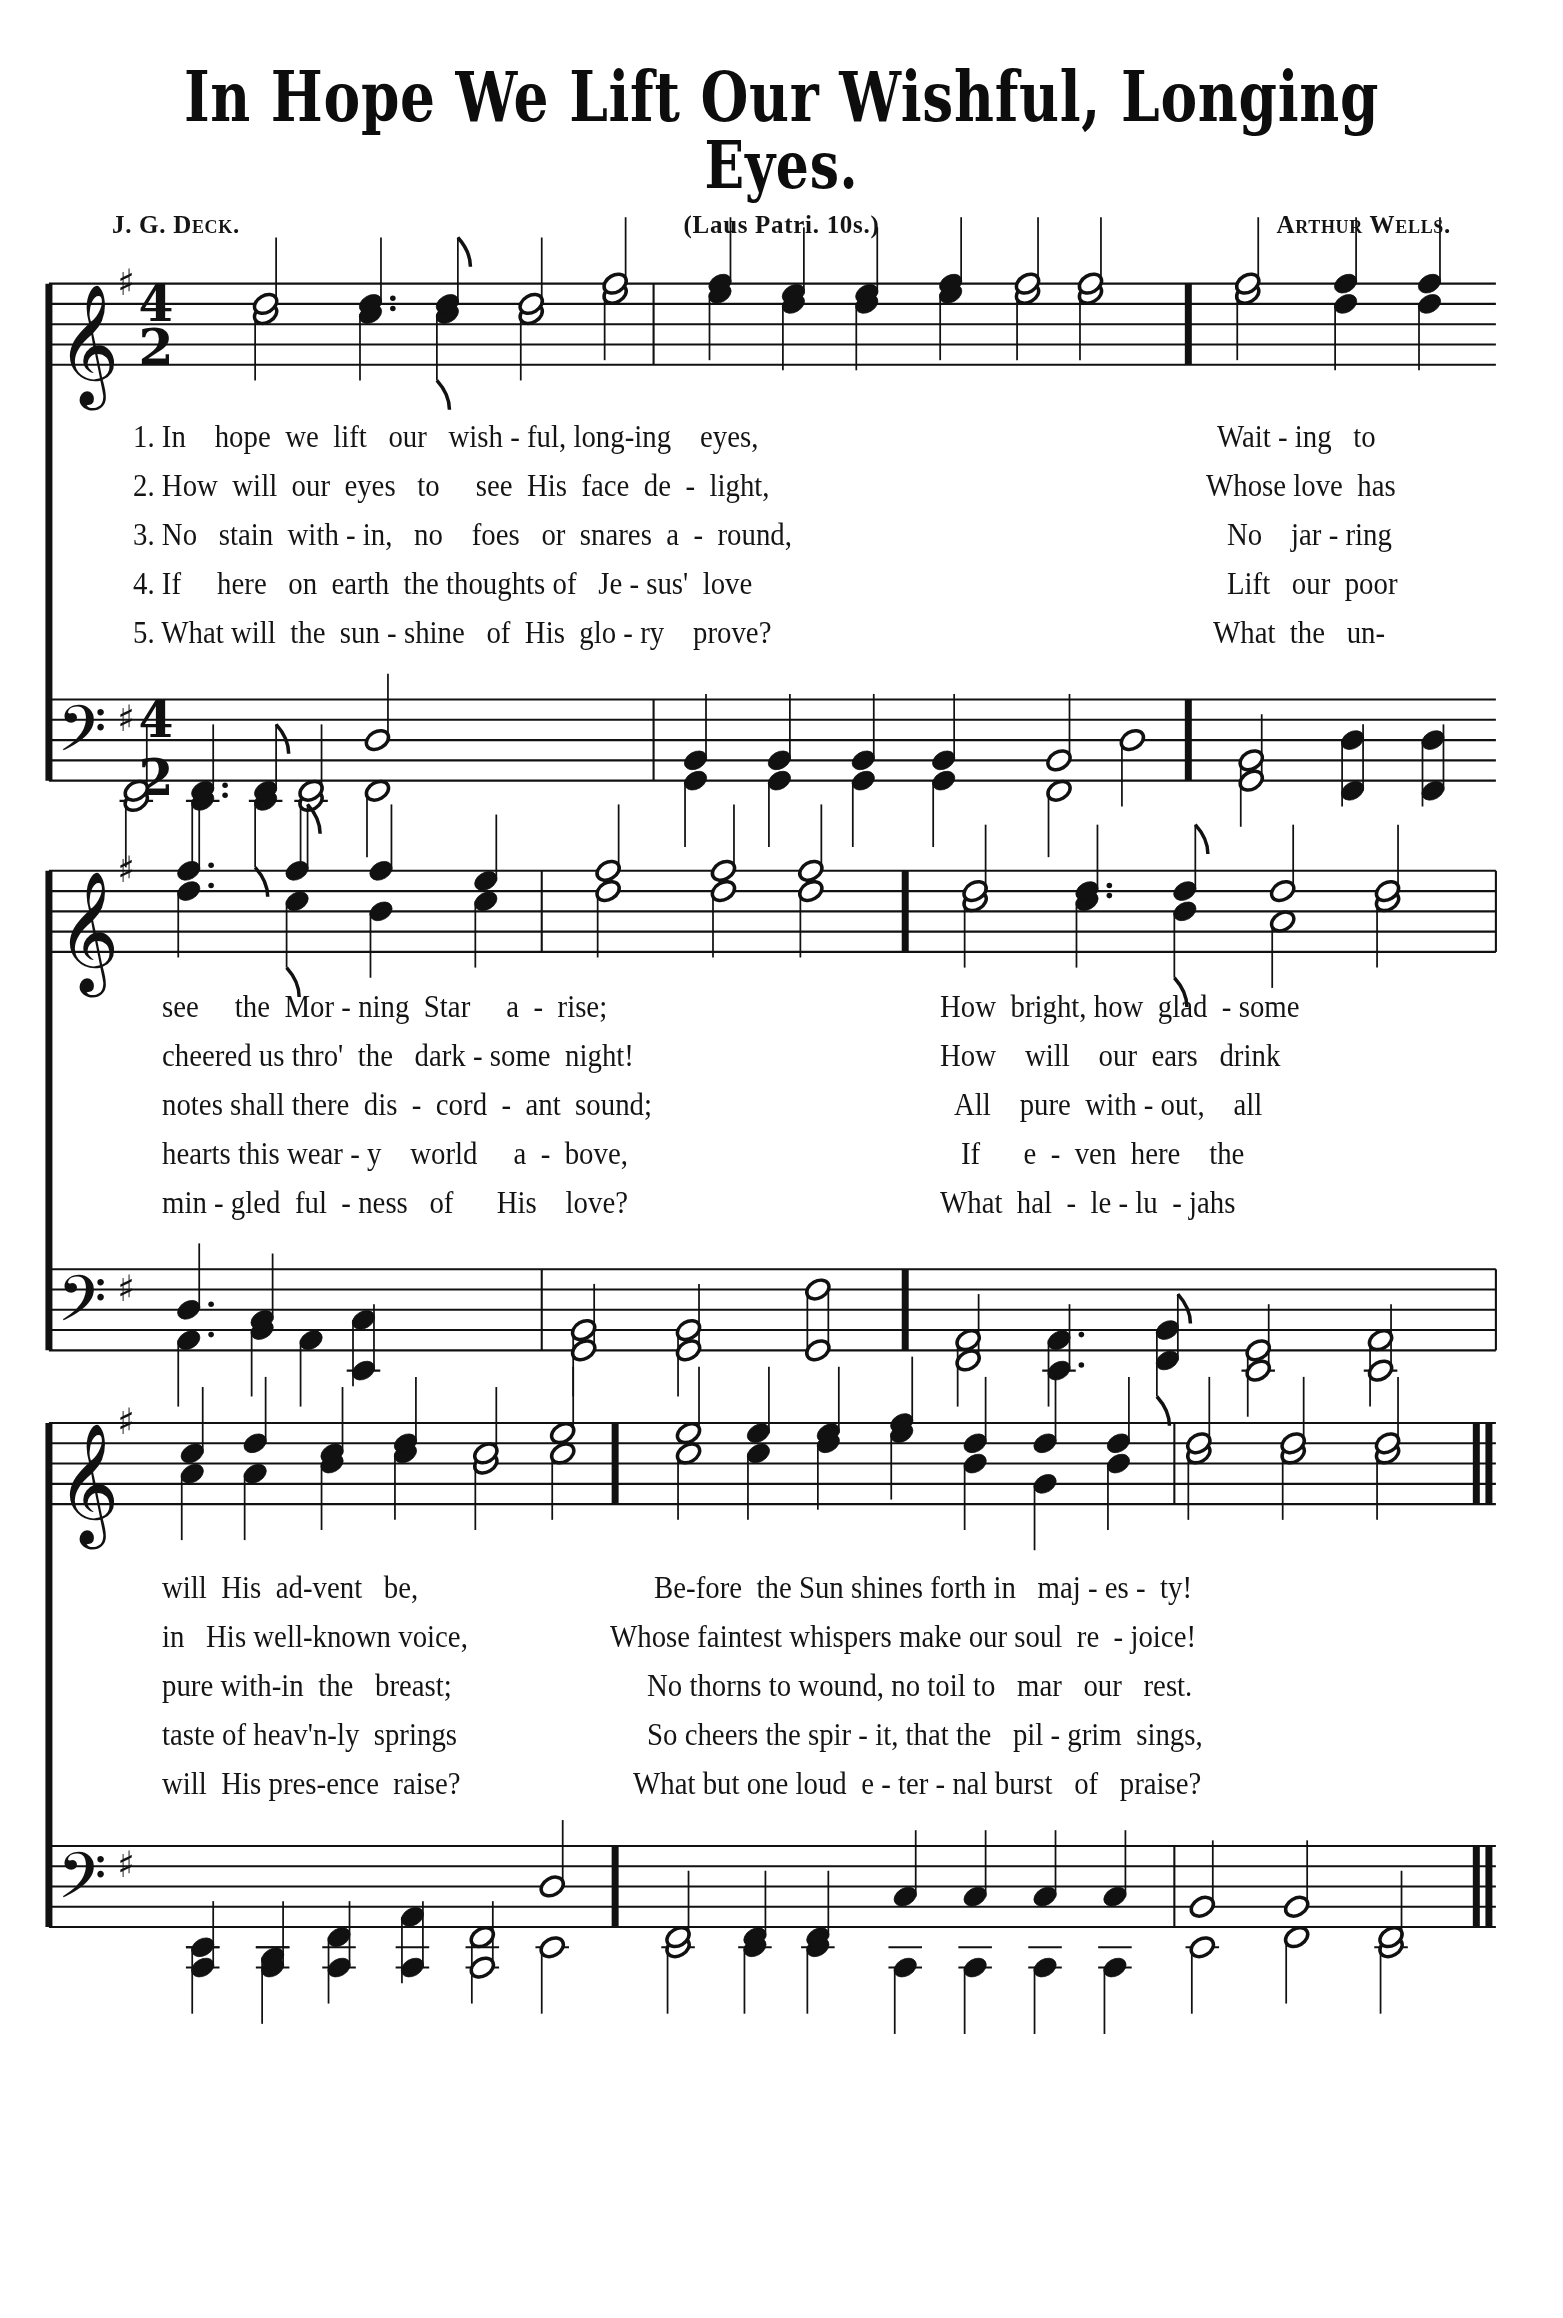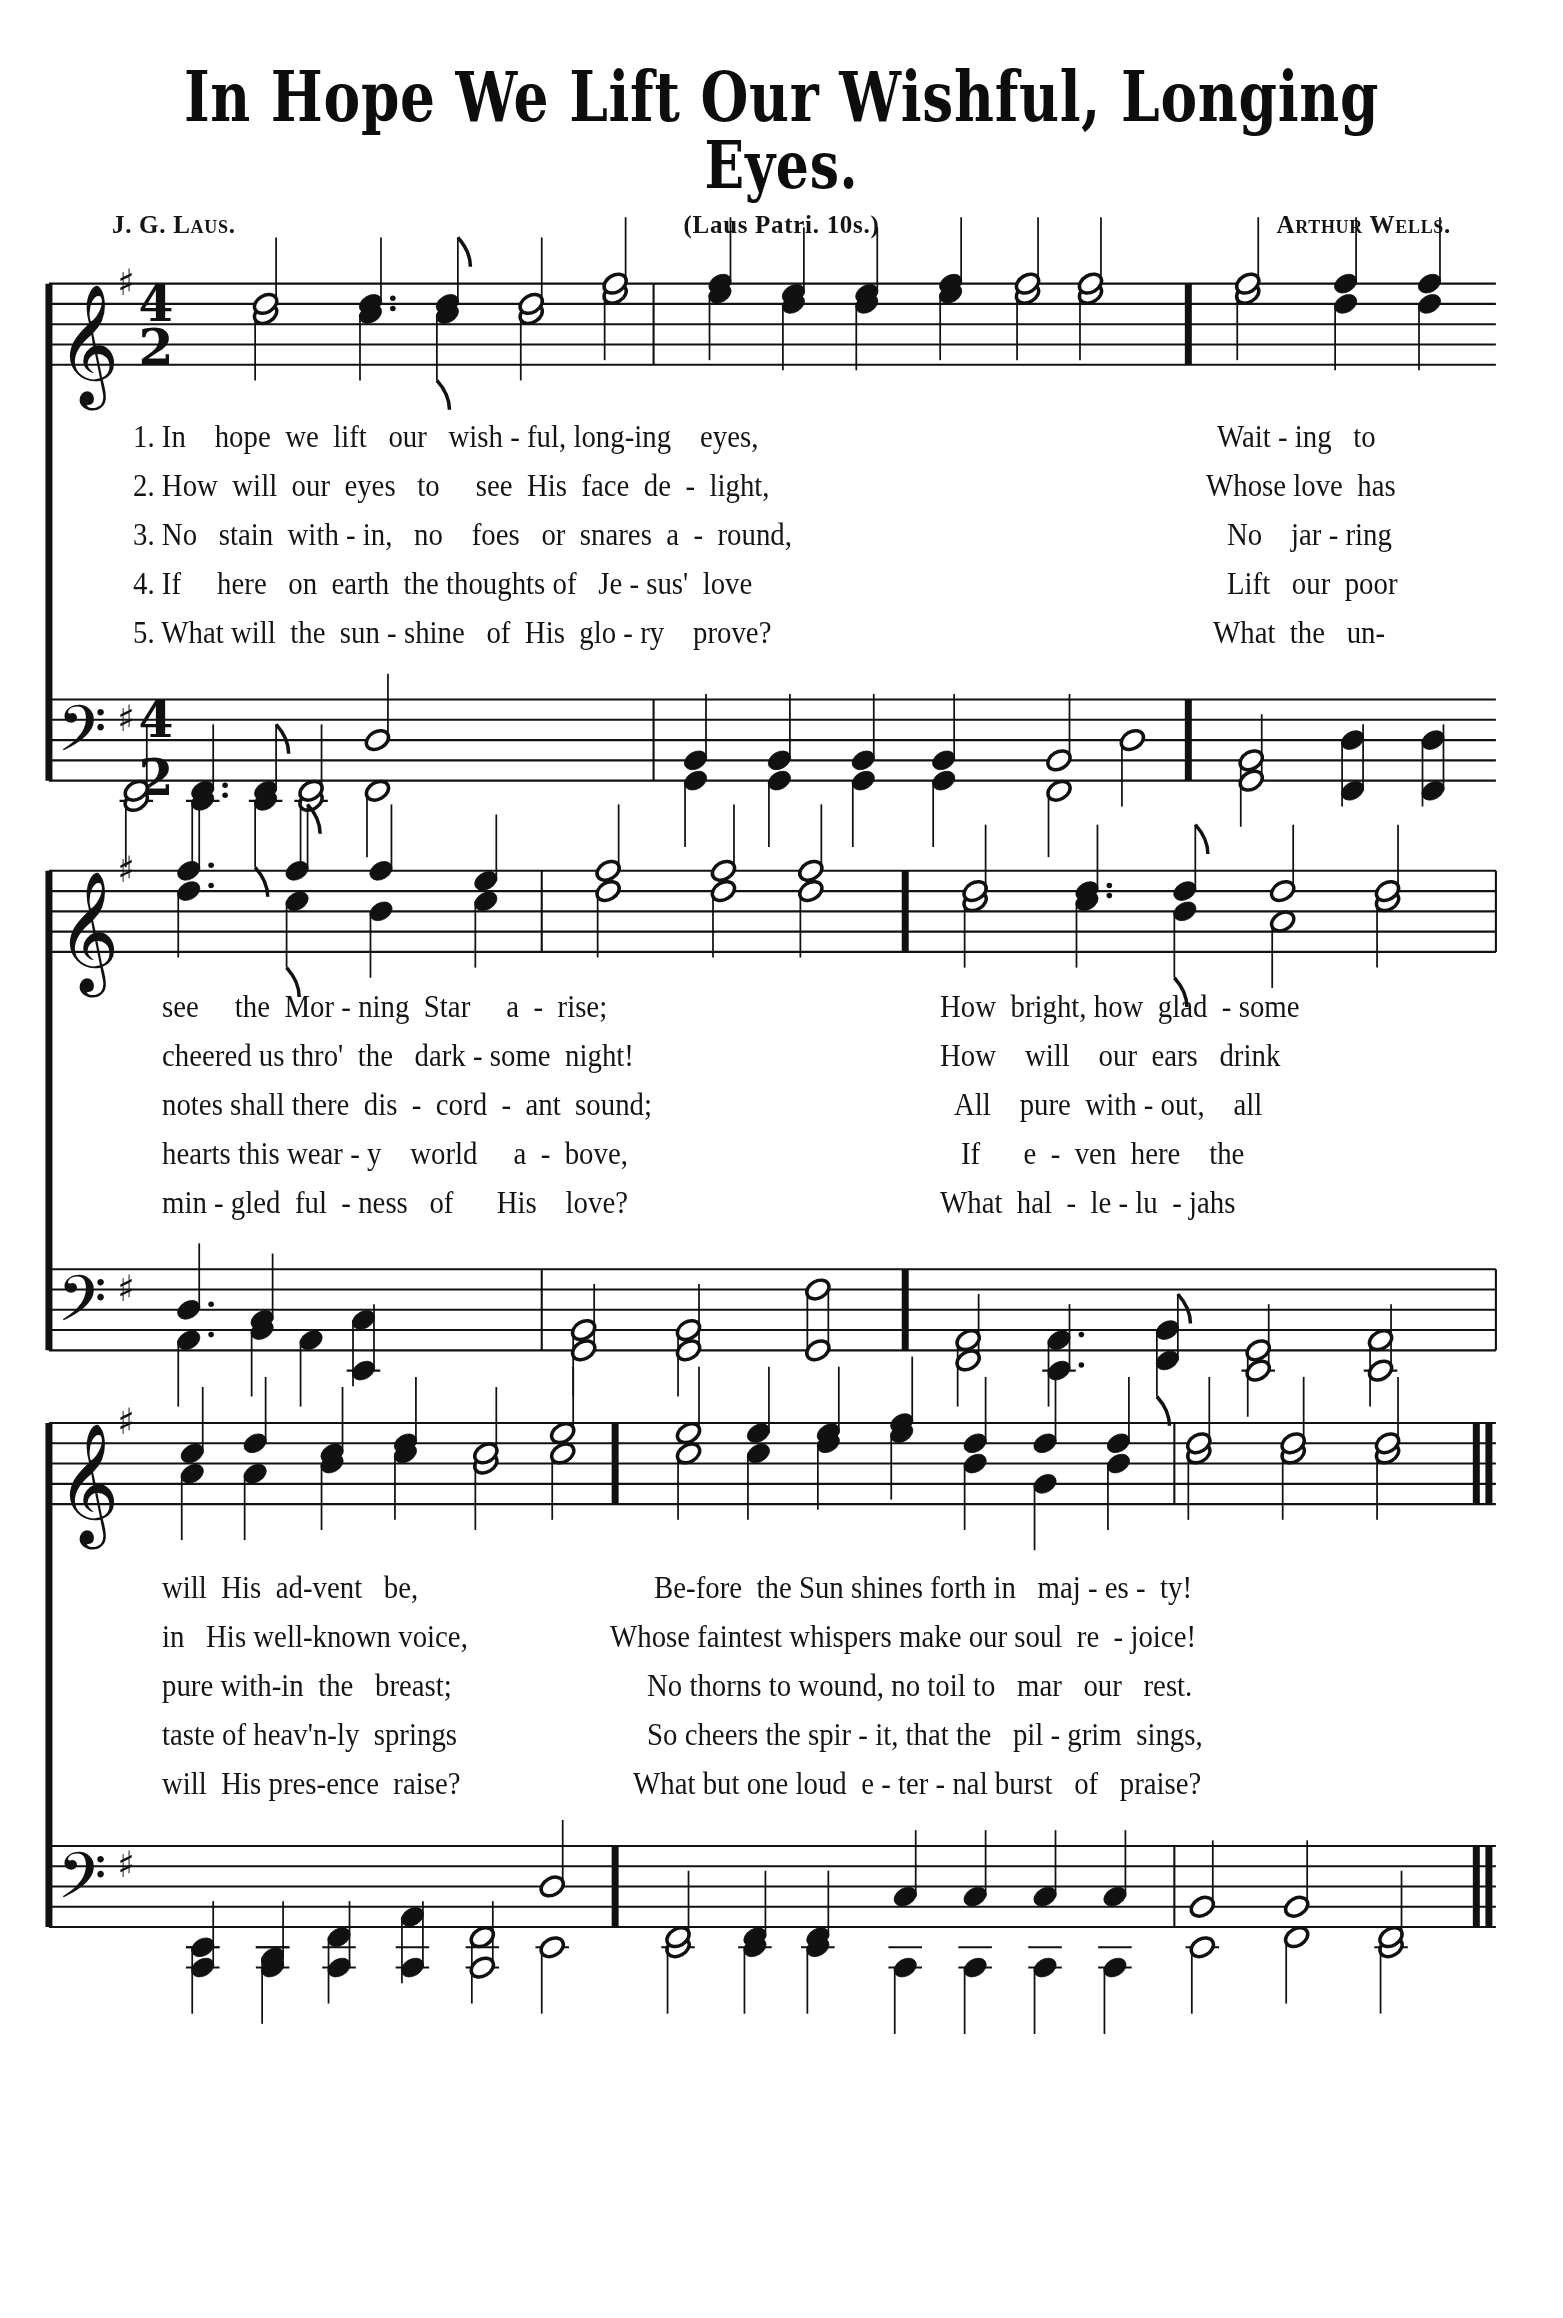--- a/index.html
+++ b/index.html
@@ -25,21 +25,21 @@
     color: #141414; white-space: pre; transform: scaleX(0.93); transform-origin: left center;
     line-height: 1;
   }
 </style>
 </head>
 <body>
 
 <div id="title1" class="title">In Hope We Lift Our Wishful, Longing</div>
 <div id="title2" class="title">Eyes.</div>
 
-<div id="author" class="credit sc">J. G. Laus.</div>
+<div id="author" class="credit sc">J. G. Deck.</div>
 <div id="tune" class="credit">(Laus Patri.  10s.)</div>
 <div id="composer" class="credit sc">Arthur Wells.</div>
 
 <svg class="music" id="music-svg" width="1563" height="2319" viewBox="0 0 2236 3316">
     <line x1="70" y1="405" x2="2140" y2="405" stroke="#111111" stroke-width="3"></line>
     <line x1="70" y1="434" x2="2140" y2="434" stroke="#111111" stroke-width="3"></line>
     <line x1="70" y1="463" x2="2140" y2="463" stroke="#111111" stroke-width="3"></line>
     <line x1="70" y1="492" x2="2140" y2="492" stroke="#111111" stroke-width="3"></line>
     <line x1="70" y1="521" x2="2140" y2="521" stroke="#111111" stroke-width="3"></line>
     <line x1="70" y1="1000" x2="2140" y2="1000" stroke="#111111" stroke-width="3"></line>

